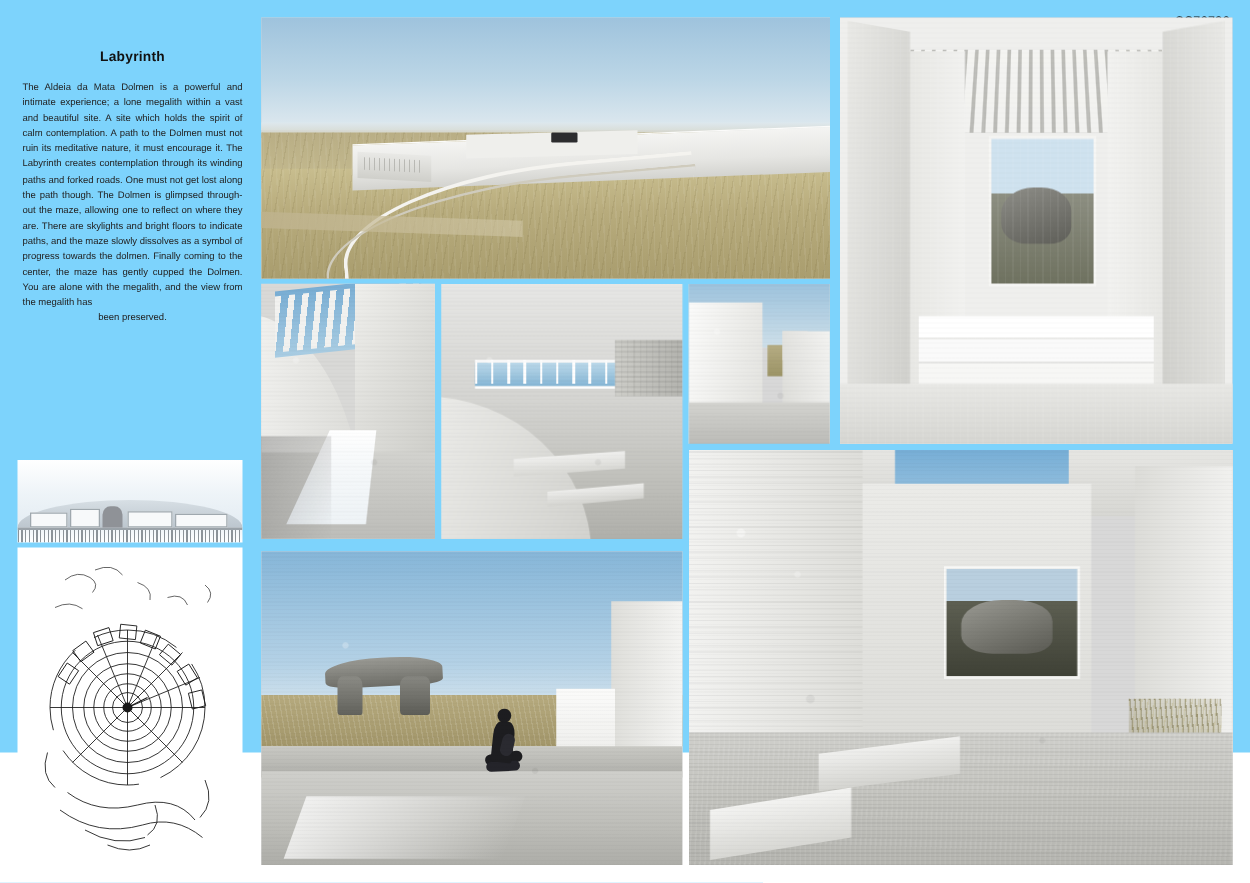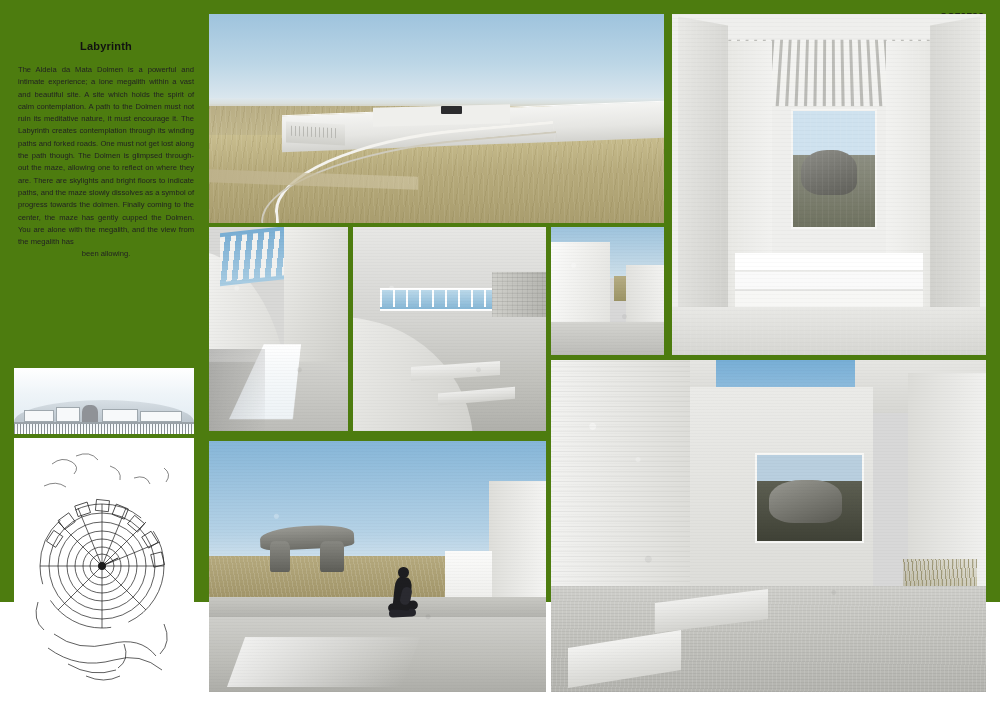--- a/index.html
+++ b/index.html
@@ -11,21 +11,21 @@
     width: 1000px;
     height: 706px;
     font-family: "Liberation Sans", sans-serif;
     position: relative;
     overflow: hidden;
   }
   .board {
     position: absolute;
     left: 0; top: 0;
     width: 1000px; height: 602px;
-    background: #4d7c0f;
+    background: #7dd3fc;
   }
 
   
   .text-col {
     position: absolute;
     left: 18px;
     top: 40px;
     width: 176px;
   }
   .proj-title {
@@ -503,21 +503,21 @@
 <body>
 
 <div class="board">
 
   <div class="sheet-code">SC72732</div>
 
   <div class="text-col">
     <div class="proj-title">Labyrinth</div>
     <div class="proj-body">
       <span>The Aldeia da Mata Dolmen is a powerful and intimate experience; a lone megalith within a vast and beautiful site.  A site which holds the spirit of calm contemplation.  A path to the Dolmen must not ruin its meditative nature, it must encourage it.   The Labyrinth creates contemplation through its winding paths and forked roads.  One must not get lost along the path though. The Dolmen is glimpsed through-out the maze, allowing one to reflect on where they are.  There are skylights and bright floors to indicate paths, and the maze slowly dissolves as a symbol of progress towards the dolmen.  Finally coming to the center, the maze has gently cupped the Dolmen.  You are alone with the megalith, and the view from the megalith has</span>
-      <span class="last-line">been allowing.</span>
+      <span class="last-line">been preserved.</span>
     </div>
   </div>
 
   <div class="img" id="p-aerial">
     <div class="sky-aerial"></div>
     <div class="horizon-haze"></div>
     <div class="field-far"></div>
     <div class="field-near"></div>
     <div class="grass-texture"></div>
     <div class="wall-long"></div>

